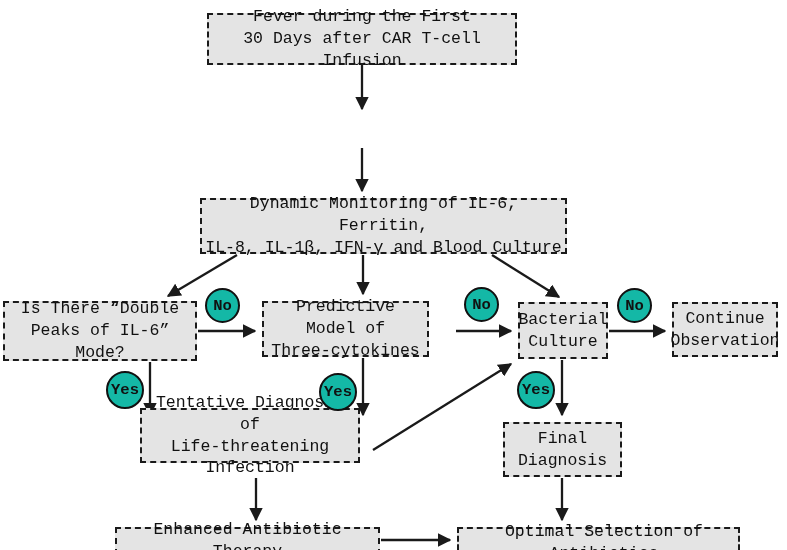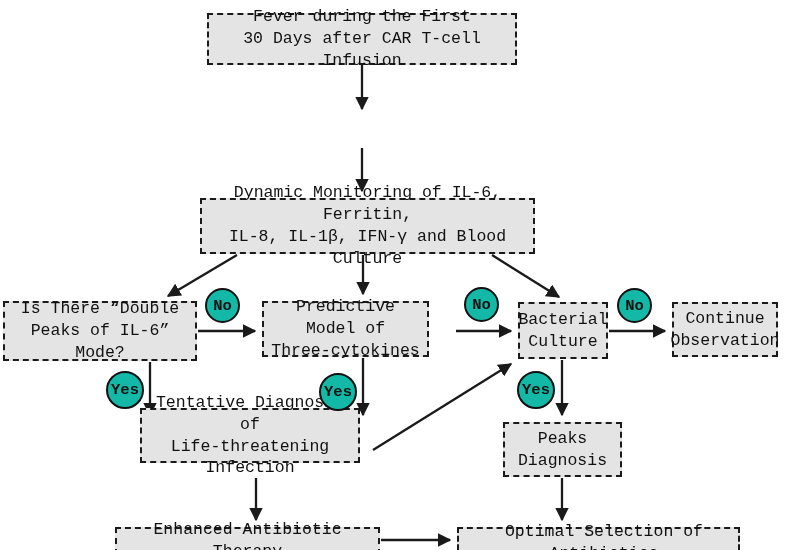--- a/index.html
+++ b/index.html
@@ -76,39 +76,39 @@
       <line x1="256" y1="469" x2="256" y2="511" marker-end="url(#arrow)"></line>
       <line x1="562" y1="469" x2="562" y2="511" marker-end="url(#arrow)"></line>
       <line x1="381" y1="531" x2="450" y2="531" marker-end="url(#arrow)"></line>
     </g>
   </svg>
 
   <div class="node" style="left:207px; top:4px; width:310px; height:52px;">Fever during the First
 30 Days after CAR T-cell Infusion</div>
 
 
-  <div class="node" style="left:200px; top:189px; width:335px; height:56px;">Dynamic Monitoring of IL-6, Ferritin,
+  <div class="node" style="left:200px; top:189px; width:367px; height:56px;">Dynamic Monitoring of IL-6, Ferritin,
 IL-8, IL-1β, IFN-γ and Blood Culture</div>
 
   <div class="node" style="left:3px; top:292px; width:194px; height:60px;">Is There “Double
 Peaks of IL-6” Mode?</div>
 
   <div class="node" style="left:262px; top:292px; width:167px; height:56px;">Predictive Model of
 Three-cytokines</div>
 
   <div class="node" style="left:518px; top:293px; width:90px; height:57px;">Bacterial
 Culture</div>
 
   <div class="node" style="left:672px; top:293px; width:106px; height:55px;">Continue
 Observation</div>
 
   <div class="node" style="left:140px; top:399px; width:220px; height:55px;">Tentative Diagnosis of
 Life-threatening Infection</div>
 
-  <div class="node" style="left:503px; top:413px; width:119px; height:55px;">Peaks
+  <div class="node" style="left:503px; top:413px; width:119px; height:55px;">Final
 Diagnosis</div>
 
   <div class="node" style="left:115px; top:518px; width:265px; height:28px;">Enhanced Antibiotic Therapy</div>
 
   <div class="node" style="left:457px; top:518px; width:283px; height:32px;padding-left:14px;">Optimal Selection of Antibiotics</div>
 
   <div class="decision" style="left:205px; top:279px; width:35px; height:35px;">No</div>
 
   <div class="decision" style="left:464px; top:278px; width:35px; height:35px;">No</div>
 

